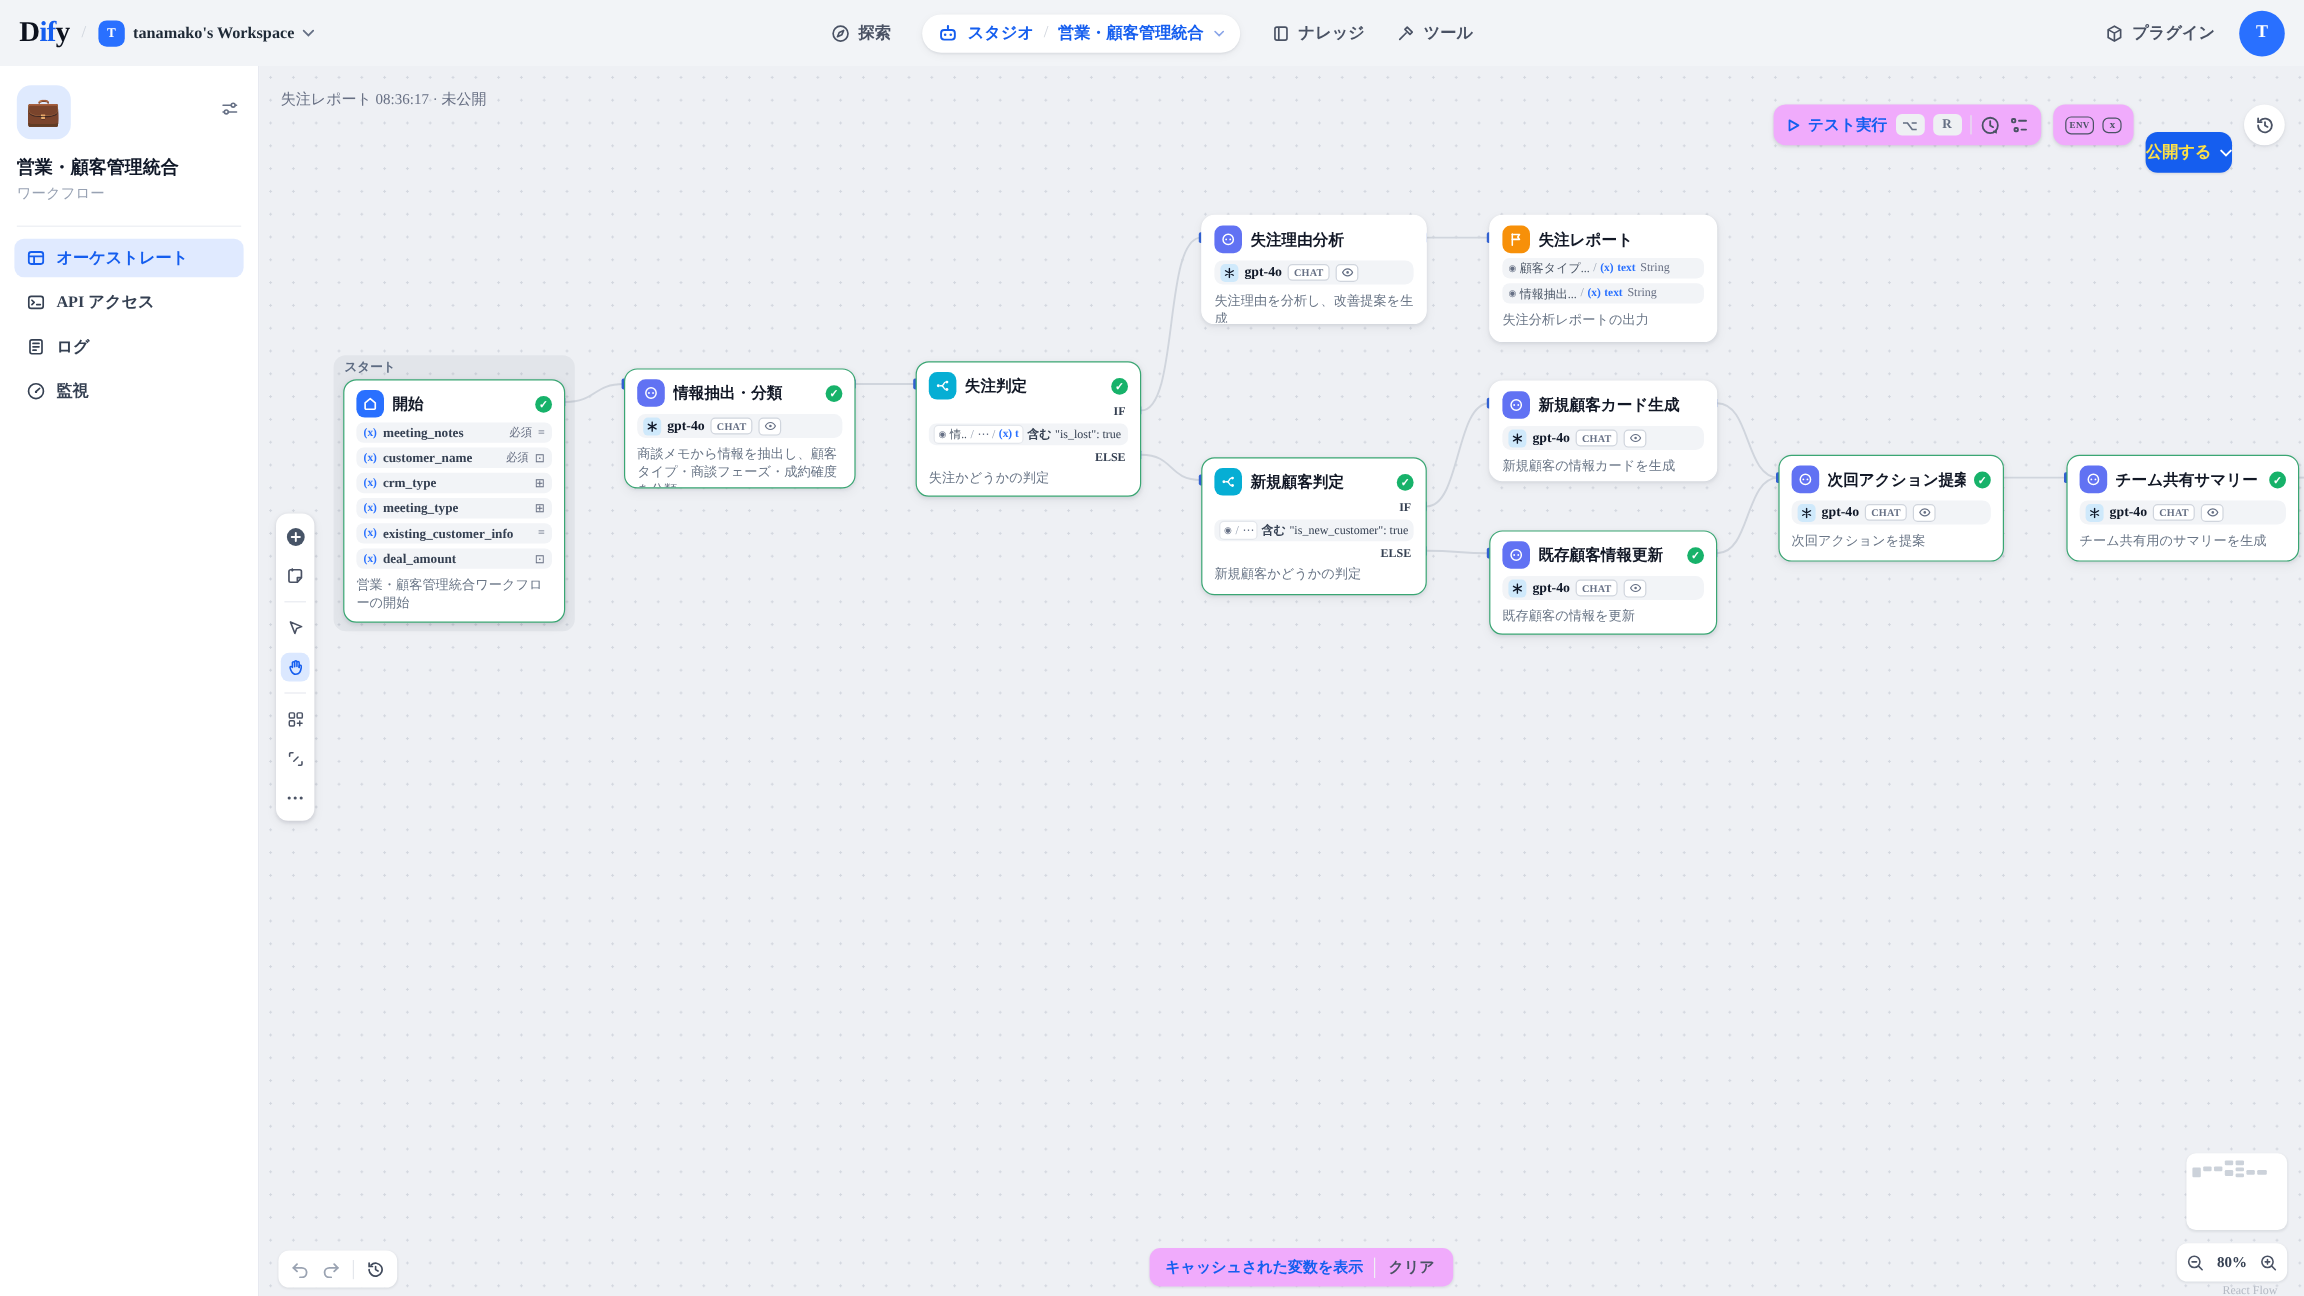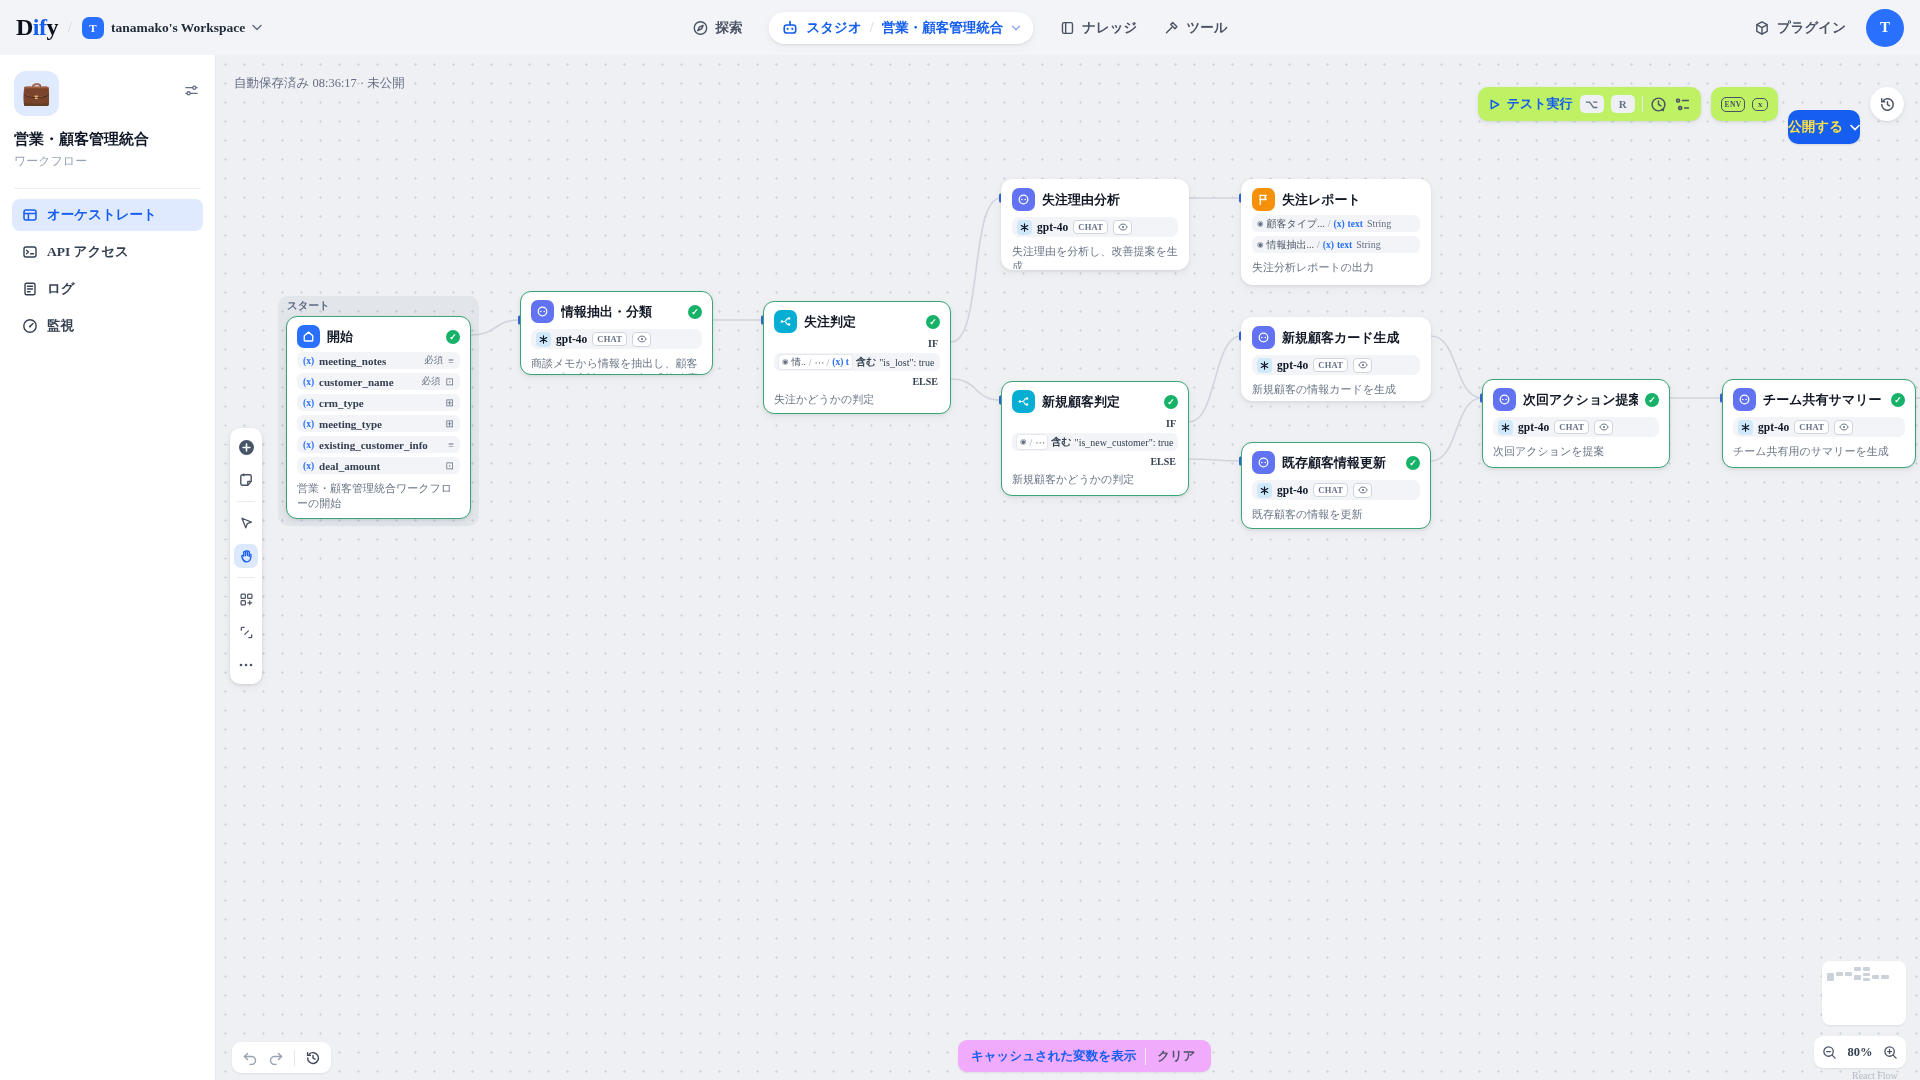--- a/index.html
+++ b/index.html
@@ -30,21 +30,21 @@
   .side-div{height:1px;background:#eceef3;margin:18px 14px 10px 14px;}
   .menu{padding:0 12px;display:flex;flex-direction:column;gap:5px;}
   .mitem{display:flex;align-items:center;gap:9px;height:32px;border-radius:8px;padding:0 10px;font-size:13.5px;font-weight:600;color:#354052;cursor:pointer;}
   .mitem.active{background:#e0eaff;color:#155eef;}
   .mitem svg{flex:none;}
   
   .canvas-bg{position:absolute;left:216px;top:55px;right:0;bottom:0;background-color:#eef0f4;background-image:radial-gradient(circle,#d3d7df 1.1px,transparent 1.1px);background-size:19px 19px;}
   .autosave{position:absolute;left:234px;top:75px;font-size:12.5px;color:#676f83;}
   
   .tr-toolbar{position:absolute;top:64px;right:16px;display:flex;align-items:center;gap:10px;}
-  .pill{background:#bef264;border-radius:10px;box-shadow:0 1px 2px rgba(16,24,40,.08),0 2px 6px rgba(16,24,40,.05);display:flex;align-items:center;height:34px;padding:0 10px;box-sizing:border-box;gap:7px;}
+  .pill{background:#f0abfc;border-radius:10px;box-shadow:0 1px 2px rgba(16,24,40,.08),0 2px 6px rgba(16,24,40,.05);display:flex;align-items:center;height:34px;padding:0 10px;box-sizing:border-box;gap:7px;}
   .testrun{color:#155eef;font-size:13px;font-weight:700;white-space:nowrap;cursor:pointer;display:flex;align-items:center;gap:6px;}
   .keycap{background:#eef0f3;border-radius:5px;min-width:18px;height:18px;display:flex;align-items:center;justify-content:center;font-size:11px;color:#667085;font-weight:600;padding:0 3px;}
   .vdiv{width:1px;height:16px;background:#e4e7ec;}
   .icbtn{display:flex;align-items:center;justify-content:center;color:#4a5264;cursor:pointer;}
   .publish{background:#155eef;color:#fde047;font-size:13.5px;font-weight:700;border-radius:10px;height:34px;display:flex;align-items:center;gap:7px;padding:0 0;cursor:pointer;box-shadow:0 1px 2px rgba(16,24,40,.1);white-space:nowrap;margin-top:46px;}
   .histbtn{width:34px;height:34px;border-radius:50%;background:#fff;box-shadow:0 1px 2px rgba(16,24,40,.08),0 2px 6px rgba(16,24,40,.05);display:flex;align-items:center;justify-content:center;color:#4a5264;cursor:pointer;}
   .envtag{border:1.6px solid #4a5264;border-radius:5px;font-size:7.5px;font-weight:800;color:#4a5264;padding:2px 3px;letter-spacing:.3px;}
   .xtag{border:1.6px solid #4a5264;border-radius:5px;font-size:9px;font-weight:700;color:#4a5264;width:14px;height:11px;display:flex;align-items:center;justify-content:center;}
   
   .cv-tools{position:absolute;left:230px;top:428px;width:32px;background:#fff;border-radius:10px;box-shadow:0 1px 3px rgba(16,24,40,.1),0 3px 10px rgba(16,24,40,.06);display:flex;flex-direction:column;align-items:center;padding:7px 0;gap:9px;}
@@ -219,21 +219,21 @@
             <circle cx="8" cy="8" r="6.2"></circle>
             <path d="M8 8.4L11 5.6"></path>
             <circle cx="8" cy="8.6" r="1" fill="#354052" stroke="none"></circle>
           </svg>
         <span>監視</span>
       </div>
     </nav>
   </aside>
 
   <div class="canvas-bg"></div>
-  <div class="autosave">自動保存済み 08:36:17 · 未公開</div>
+  <div class="autosave">失注レポート 08:36:17 · 未公開</div>
 
   <div class="tr-toolbar">
     <div class="pill">
       <span class="testrun">
         <span>
             <svg width="13" height="13" viewBox="0 0 14 14" fill="none" stroke="#155eef" stroke-width="1.6" stroke-linejoin="round">
               <path d="M3.5 2.5l8 4.5-8 4.5z"></path>
             </svg>
           </span>
         <span>テスト実行</span>
@@ -362,21 +362,21 @@
           <span class="vglyph">≡</span>
         </div>
       <div class="vrow">
           <span class="vx">(x)</span>
           <span class="vname">deal_amount</span>
           <span class="vglyph">⊡</span>
         </div>
       <div class="ndesc">営業・顧客管理統合ワークフローの開始</div>
     </div>
 
-    <div class="node ok" style="left:520px;top:291px;width:193px;height:84px;">
+    <div class="node ok" style="left:520px;top:307px;width:193px;height:100px;">
       <div class="nhead">
         <span class="nicon c-llm">
             <svg width="13" height="13" viewBox="0 0 16 16" fill="none" stroke="#fff" stroke-width="1.5">
               <circle cx="8" cy="8" r="5.3"></circle>
               <circle cx="5.9" cy="8" r="0.95" fill="#fff" stroke="none"></circle>
               <circle cx="10.1" cy="8" r="0.95" fill="#fff" stroke="none"></circle>
             </svg>
           </span>
         <span class="ntitle">情報抽出・分類</span>
         <span class="ncheck">✓</span>

